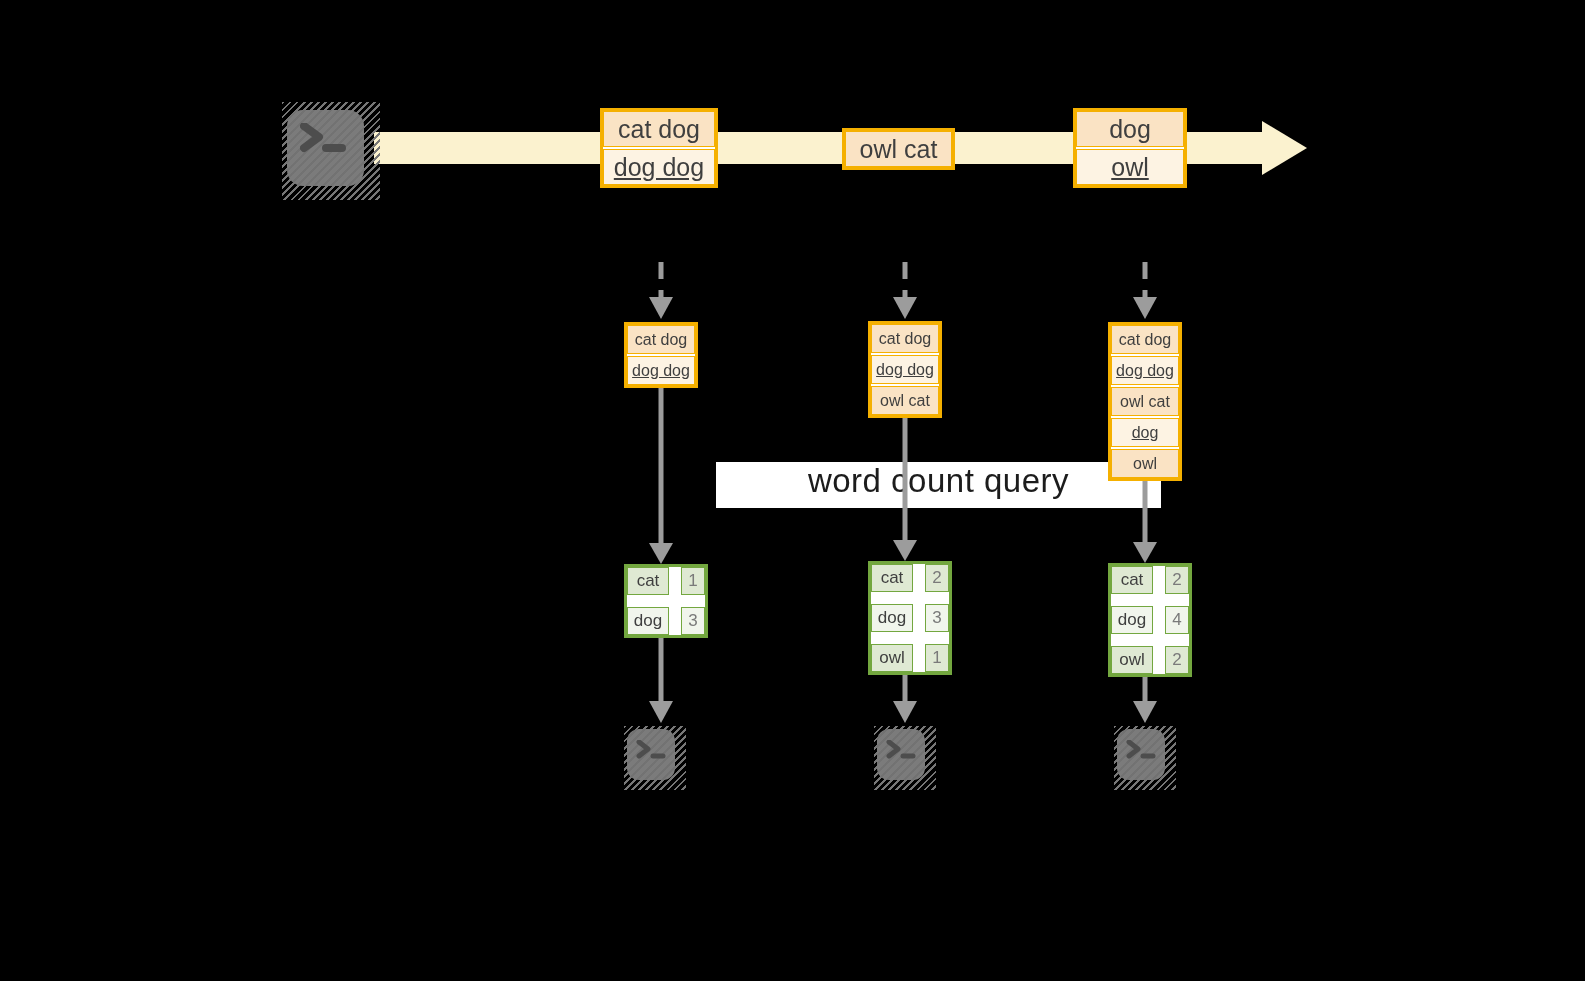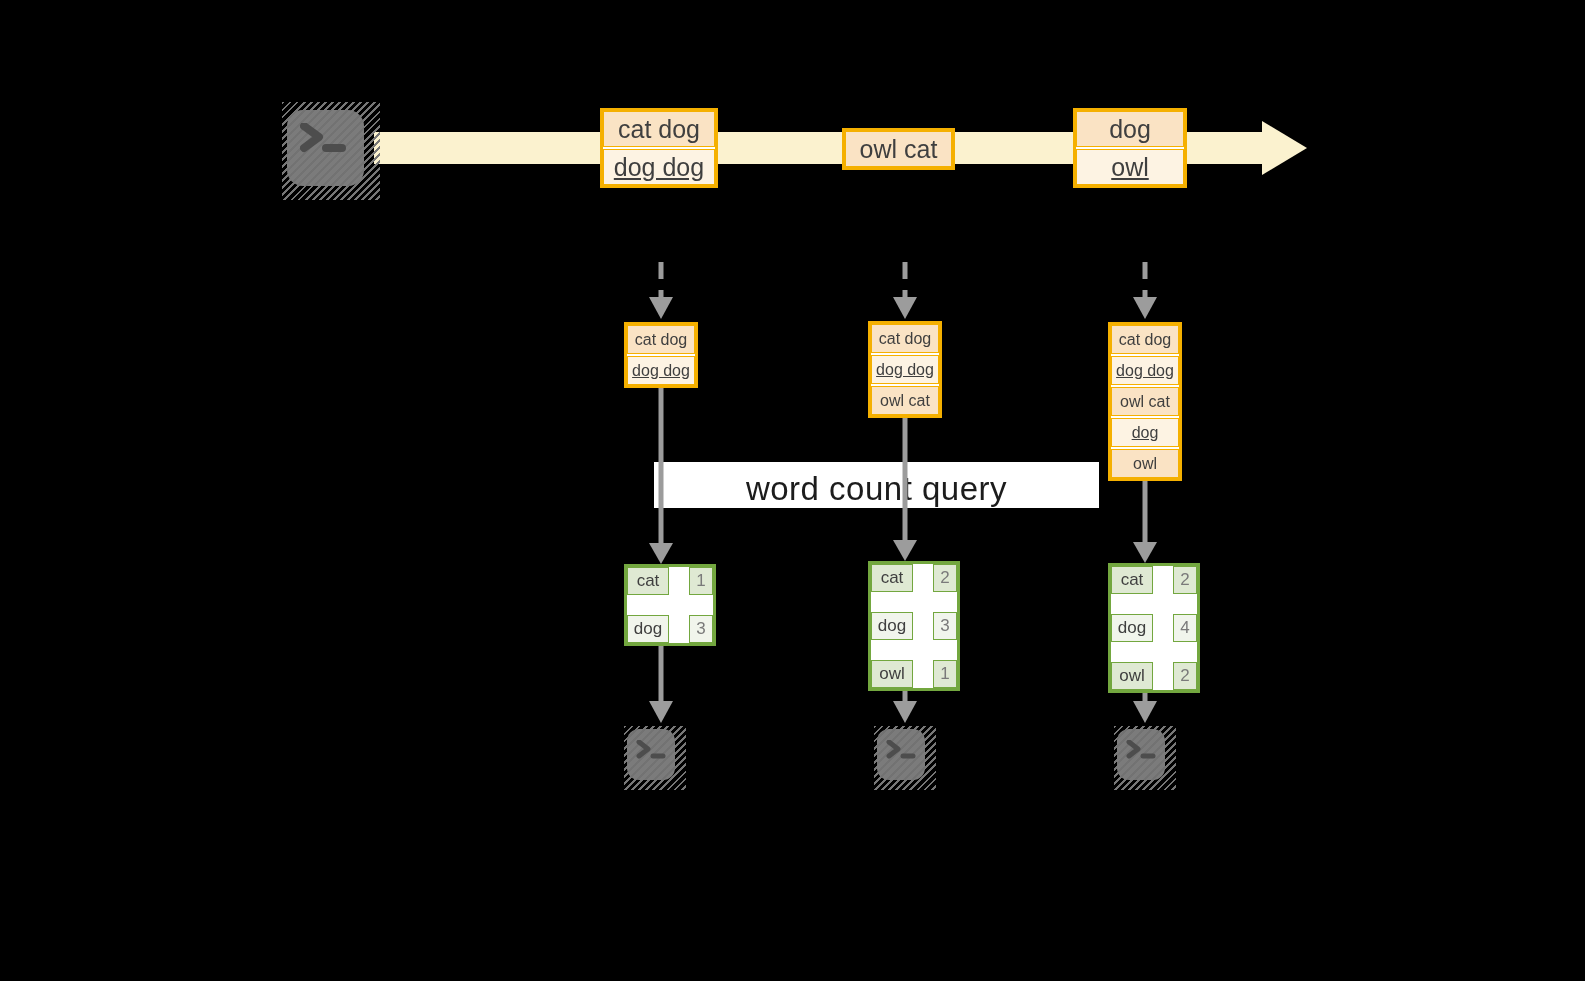--- a/index.html
+++ b/index.html
@@ -5,23 +5,23 @@
   * { box-sizing: border-box; margin: 0; padding: 0; }
   html, body { background: #000; }
   body {
     width: 1585px; height: 981px; overflow: hidden;
     font-family: "Liberation Sans", "DejaVu Sans", sans-serif;
   }
   .canvas { position: relative; width: 1585px; height: 981px; background: var(--c-background, #000); }
 
   
   .banner {
-    position: absolute; left: 654px; top: 462px; width: 445px; height: 46px;
+    position: absolute; left: 716px; top: 462px; width: 445px; height: 46px;
     background: var(--c-banner_bg, #fff); z-index: 1;
-    display: flex; align-items: flex-end; justify-content: center;
+    display: flex; align-items: flex-start; justify-content: center;
   }
   .banner span {
     font-size: 33px; font-weight: 300; letter-spacing: 0.5px;
     color: var(--c-banner_text, #1c1c1c);
   }
   svg.arrow-layer { position: absolute; left: 0; top: 0; z-index: 2; }
 
   
   .obox {
     position: absolute; z-index: 3; background: #fff;
@@ -35,21 +35,21 @@
   }
   .ev .ocell { height: 36px; font-size: 25px; }
   .st .ocell { height: 29px; font-size: 16px; }
   .fill-a { background: var(--c-peach, #fae3c4); }
   .fill-b { background: var(--c-cream, #fdf3e3); text-decoration: underline; }
 
   
   .gtable {
     position: absolute; z-index: 3; background: #fff;
     border: 3px solid var(--c-green, #73a73f);
-    display: grid; grid-template-columns: 42px 24px; grid-auto-rows: 28px; gap: 20px;
+    display: grid; grid-template-columns: 42px 24px; grid-auto-rows: 28px; gap: 12px;
   }
   .gcell {
     border: 1px solid var(--c-green, #73a73f);
     display: flex; align-items: center; justify-content: center;
     font-size: 17px; color: var(--c-text, #3f3f3f);
   }
   .gcell.num { color: var(--c-num_text, #7a7a7a); }
   .g-a { background: var(--c-green_cell_dark, #dfe9d3); }
   .g-b { background: var(--c-green_cell_light, #f1f5ec); }
 

